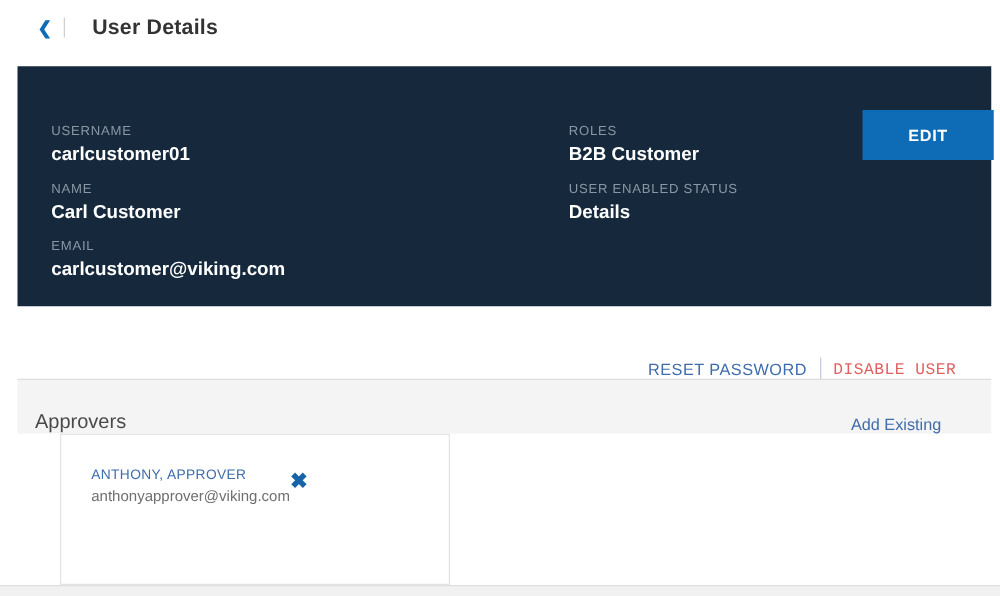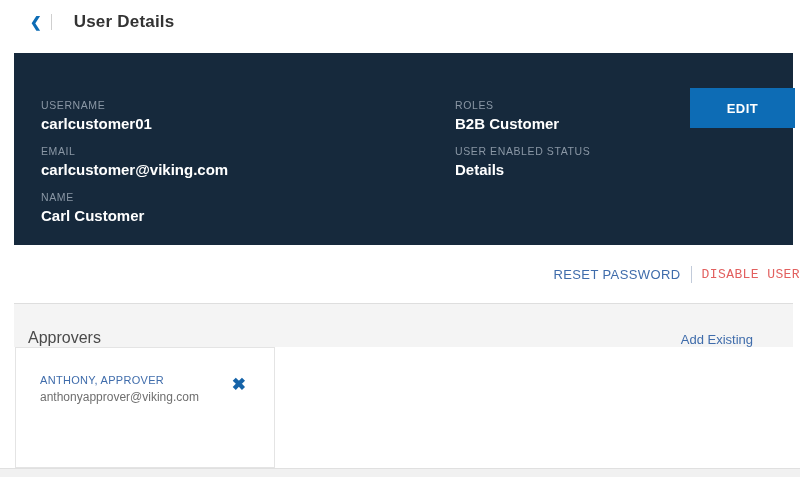--- a/index.html
+++ b/index.html
@@ -80,21 +80,22 @@
     font-weight: bold;
     letter-spacing: .5px;
     cursor: pointer;
   }
 
   
   .actions-row {
     height: 58px;
     display: flex;
     justify-content: flex-end;
-    align-items: center;
+    align-items: flex-end;
+    padding-right: 35px;
     gap: 10px;
     font-size: 13px;
     letter-spacing: .4px;
   }
   .actions-row a { text-decoration: none; cursor: pointer; }
   .reset-link { color: var(--link-blue); }
   .danger-link { color: var(--danger-red); font-family: Liberation Mono, monospace; }
   .vdiv { width: 1px; height: 17px; background: #c2cbda; }
 
   
@@ -118,27 +119,28 @@
   }
 
   
   .cards-area {
     margin-left: 15px;
     width: 778px;
     height: 121px;
     background: #ffffff;
   }
   .approver-card {
-    width: 260px; height: 121px;
+    width: 312px; height: 121px;
     border: 1px solid #e4e4e4;
     background: #ffffff;
     display: flex;
-    justify-content: space-between;
+    justify-content: flex-start;
     align-items: flex-start;
     padding: 26px 28px 0 24px;
+    margin-left: 33px;
   }
   .approver-name {
     display: block;
     font-size: 11px;
     letter-spacing: .3px;
     color: var(--link-blue);
     text-decoration: none;
     cursor: pointer;
   }
   .approver-email {
@@ -173,26 +175,26 @@
     <h1 class="page-title">User Details</h1>
   </header>
 
   <section class="summary">
     <div class="col col1">
       <div class="field">
         <div class="flabel">USERNAME</div>
         <div class="fvalue">carlcustomer01</div>
       </div>
       <div class="field">
+        <div class="flabel">NAME</div>
+        <div class="fvalue">Carl Customer</div>
+      </div>
+      <div class="field">
         <div class="flabel">EMAIL</div>
         <div class="fvalue">carlcustomer@viking.com</div>
-      </div>
-      <div class="field">
-        <div class="flabel">NAME</div>
-        <div class="fvalue">Carl Customer</div>
       </div>
     </div>
 
 
     <div class="col col3">
       <div class="field">
         <div class="flabel">ROLES</div>
         <div class="fvalue">B2B Customer</div>
       </div>
       <div class="field">

